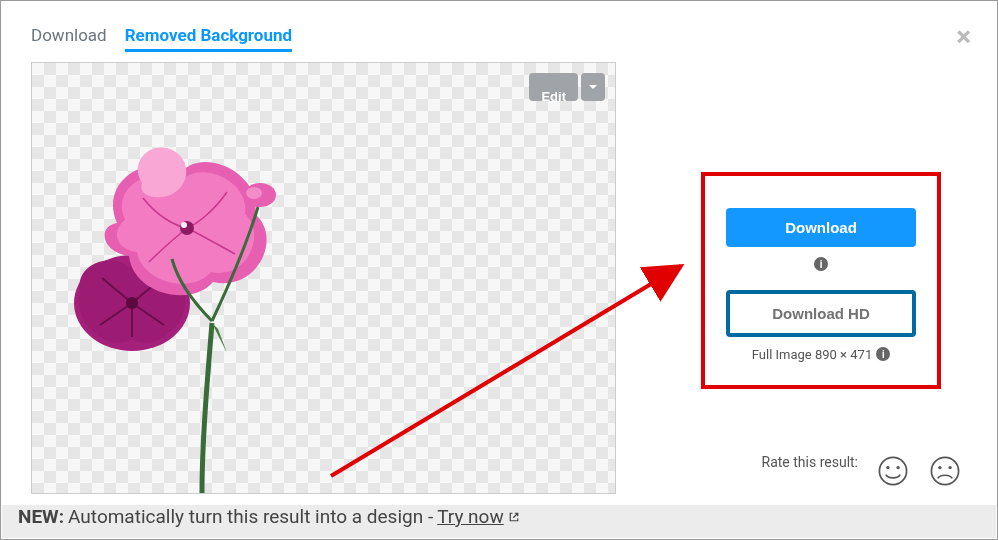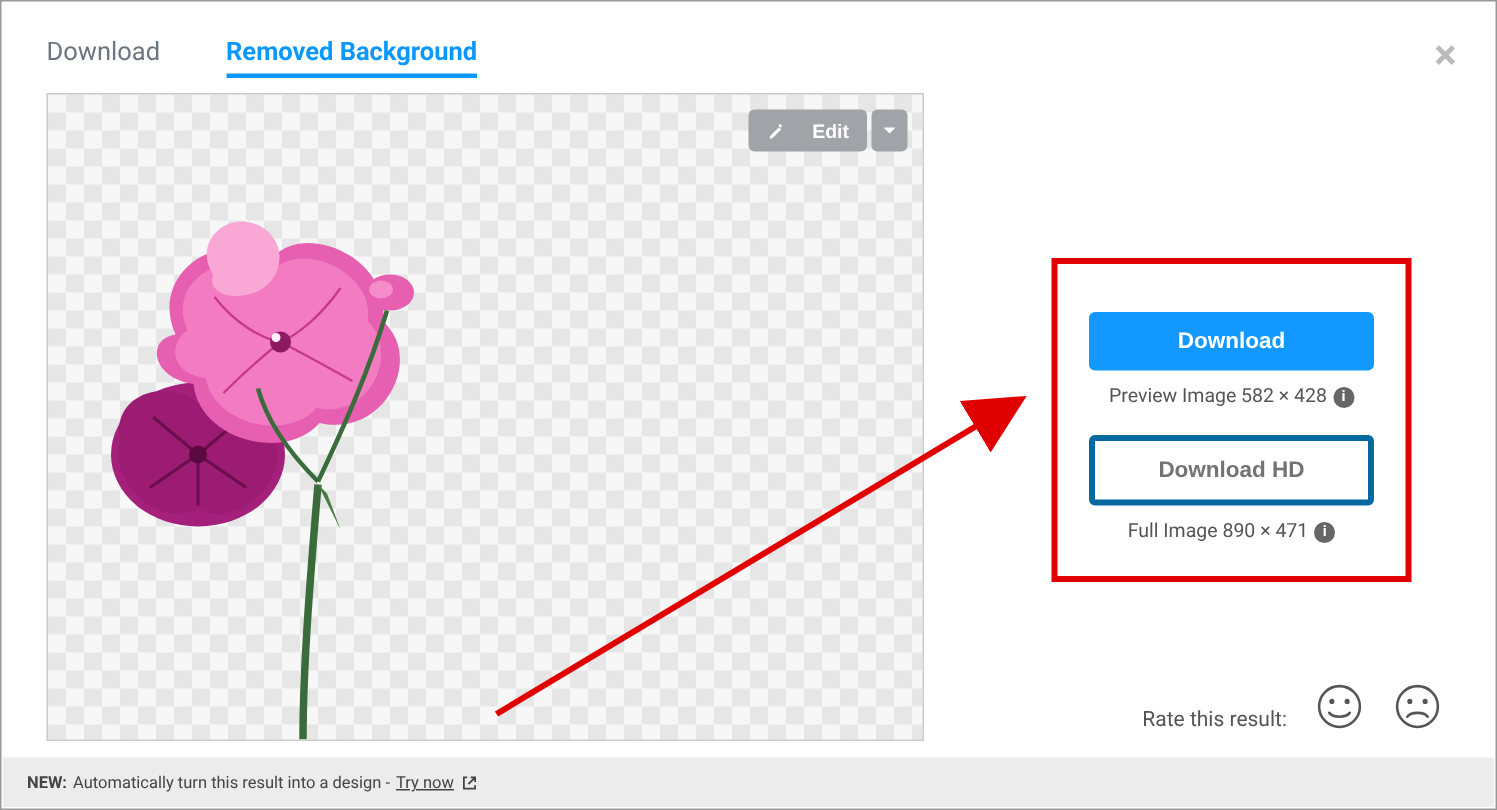--- a/index.html
+++ b/index.html
@@ -34,21 +34,20 @@
     .tab {
       font-size: 17px;
       color: #6c757d;
       padding-bottom: 4px;
       cursor: pointer;
     }
     .tab.active {
       color: #0a98ff;
       font-weight: 700;
       border-bottom: 3px solid #0a98ff;
-      margin-left: 26px;
     }
     .main-row {
       display: flex;
       gap: 60px;
     }
     .image-panel {
       width: 585px;
       height: 432px;
       border: 1px solid #ccc;
       position: relative;
@@ -79,21 +78,21 @@
       color: #fff;
       border: none;
       border-radius: 4px;
       font-size: 13px;
       cursor: pointer;
       display: inline-flex;
       align-items: center;
       justify-content: center;
       height: 28px;
     }
-    .edit-btn { padding: 0 12px; gap: 18px; font-weight:600; }
+    .edit-btn { padding: 0 12px; gap: 18px; font-weight:600;flex-direction:column; }
     .edit-caret { width: 24px; }
     .right-panel {
       width: 290px;
       position: relative;
       padding-top: 110px;
     }
     .download-box {
       border: 4px solid #e10000;
       padding: 32px 16px 22px 16px;
       text-align: center;
@@ -138,41 +137,41 @@
       font-size: 10px;
       font-weight: 700;
       align-items: center;
       justify-content: center;
     }
     .rate-row {
       position: absolute;
       bottom: 6px;
       right: 4px;
       display: flex;
-      align-items: flex-end;
+      align-items: flex-start;
       gap: 18px;
     }
     .rate-label { font-size: 14px; color: #555; }
     .face {
       width: 34px; height: 34px;
       cursor: pointer;
     }
     .arrow {
       position: absolute;
       pointer-events: none;
     }
     .footer {
       position: absolute;
       left: 1px; right: 1px; bottom: 1px;
       height: 33px;
       background: #ececec;
       display: flex;
-      align-items: center;
+      align-items: flex-start;
       padding-left: 16px;
-      font-size: 11px;
+      font-size: 19px;
       color: #444;
     }
     .footer b { margin-right: 4px; }
     .footer a {
       color: #444;
       text-decoration: underline;
       margin-left: 4px;
       display: inline-flex;
       align-items: center;
       gap: 4px;
@@ -235,21 +234,20 @@
               <path d="M1 3l4 4 4-4z"></path>
             </svg>
         </button>
       </div>
     </div>
 
     <div class="right-panel">
       <div class="download-box">
         <button class="btn-dl btn-primary">Download</button>
         <div class="caption">
-          <span>Preview Image 582 × 428</span>
           <span class="info-ico">i</span>
         </div>
         <button class="btn-dl btn-outline">Download HD</button>
         <div class="caption">
           <span>Full Image 890 × 471</span>
           <span class="info-ico">i</span>
         </div>
       </div>
 
       <div class="rate-row">

